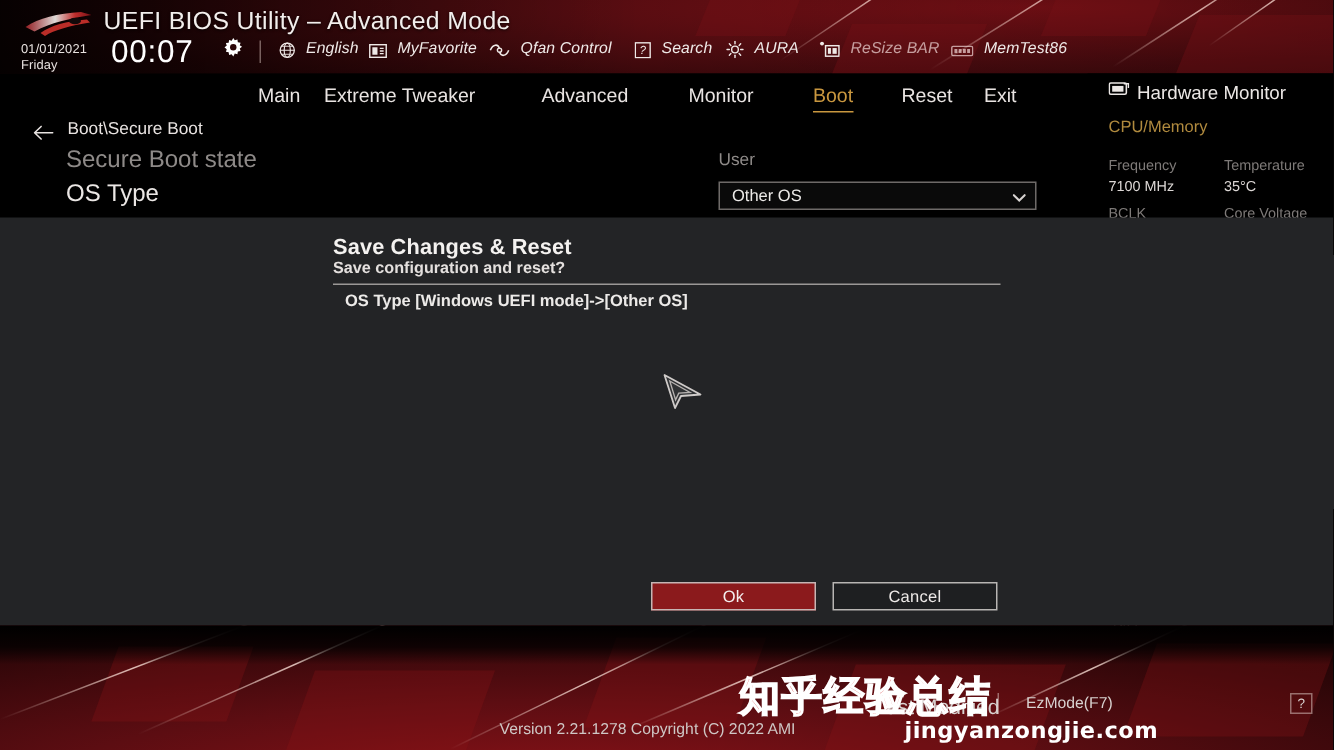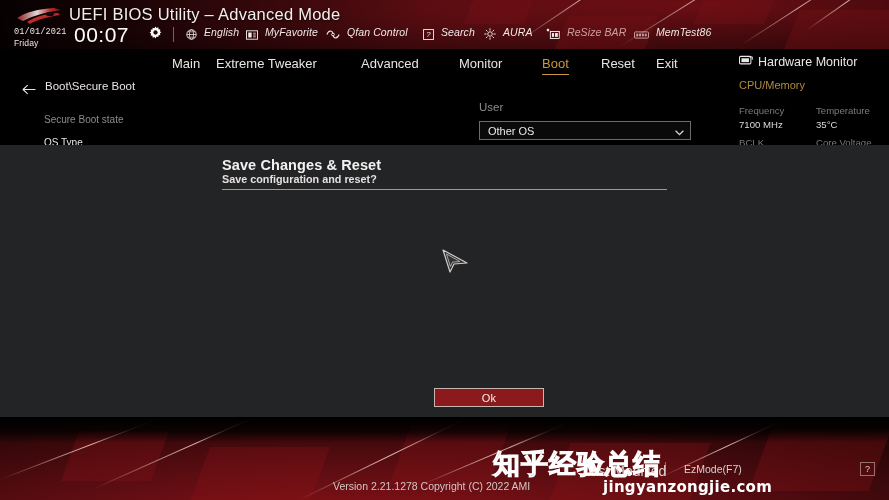--- a/index.html
+++ b/index.html
@@ -34,21 +34,21 @@
 
   #rog-logo { position:absolute; left:14px; top:5px; width:50px; height:22px; }
   #bios-title {
     position:absolute; left:69px; top:5px;
     font-size:16.5px; color:#f2eeec; letter-spacing:.25px; font-weight:400;
     text-shadow:0 1px 2px rgba(0,0,0,.8);
   }
 
   #clockrow { position:absolute; left:0; top:27px; height:22px; width:889px; }
   #datebox { position:absolute; left:14px; top:0px; line-height:10.5px; }
-  #datebox .d { font-size:8.6px; color:#e8e2e0; letter-spacing:.1px;font-family:Liberation Mono, monospace; }
+  #datebox .d { font-size:8.6px; color:#e8e2e0; letter-spacing:.1px; }
   #datebox .w { font-size:8.6px; color:#e8e2e0; letter-spacing:.1px; }
   #clock { position:absolute; left:74px; top:-4px; font-size:21px; color:#fff; letter-spacing:.5px; }
   #gear { position:absolute; left:149px; top:-2px; width:13px; height:13px; }
   #divider1 { position:absolute; left:173px; top:0px; width:1px; height:15px; background:rgba(230,210,205,.45); }
 
   .tool { position:absolute; top:-1px; display:flex; gap:7px; height:16px;font-style:italic; }
   .tool .tlabel { font-size:10.5px; color:#efe9e7; letter-spacing:.1px; white-space:nowrap; }
   .tool svg, .tool .bx { flex:0 0 auto; }
 
   
@@ -62,21 +62,21 @@
     position:absolute; left:0; right:0; bottom:2px; height:1px; background:#c9973f;
   }
 
   
   #body { position:absolute; left:0; top:77px; width:725px; height:340px; background:#000; }
   #crumb { position:absolute; left:22px; top:3px; display:flex; align-items:center; gap:9px; }
   #crumb .arrow { width:14px; height:11px; }
   #crumb .ctext { font-size:11.5px; color:#e8e3e1; }
 
   .row { position:absolute; left:0; width:725px; height:22px; }
-  .row .lab { position:absolute; left:44px; top:13px; font-size:10px; line-height:22px; }
+  .row .lab { position:absolute; left:44px; top:0; font-size:16px; line-height:22px; }
   .row .val { position:absolute; left:479px; top:0; font-size:11.5px; line-height:22px; }
   .dim { color:#8e8a88; }
   .brt { color:#ebe7e5; }
 
   #ostype-select {
     position:absolute; left:479px; top:121px; width:212px; height:19px;
     border:1px solid #6e6a68; background:#0a0a0a;
     display:flex; align-items:center; justify-content:space-between; padding:0 6px 0 8px;
   }
   #ostype-select .sv { font-size:11px; color:#eceae8;text-align:right; }
@@ -371,23 +371,27 @@
       <span class="k hw-k2">Core Voltage</span>
     </div>
   </div>
 
   <div id="na-text">N/A</div>
 
   <div id="dialog">
     <div id="dlg-sub">Save configuration and reset?</div>
     <div id="dlg-title">Save Changes &amp; Reset</div>
     <div id="dlg-sep"></div>
+    <div id="dlg-item">OS Type [Windows UEFI mode]-&gt;[Other OS]</div>
 
     <div class="dbtn" id="btn-ok">
         <span>Ok</span>
+      </div>
+    <div class="dbtn" id="btn-cancel">
+        <span>Cancel</span>
       </div>
   </div>
 
   <div id="cursor">
     <svg width="30" height="26" viewBox="0 0 30 26">
       <path d="M2 2 L26 15 L13 16 L9 24 Z" fill="#303234" stroke="#cfcbc9" stroke-width="1.2" stroke-linejoin="round"></path>
       <path d="M5.5 6 L19 13.6 L11.5 14.1 L9.4 18.6 Z" fill="none" stroke="#b6b2b0" stroke-width=".9"></path>
     </svg>
   </div>
 

